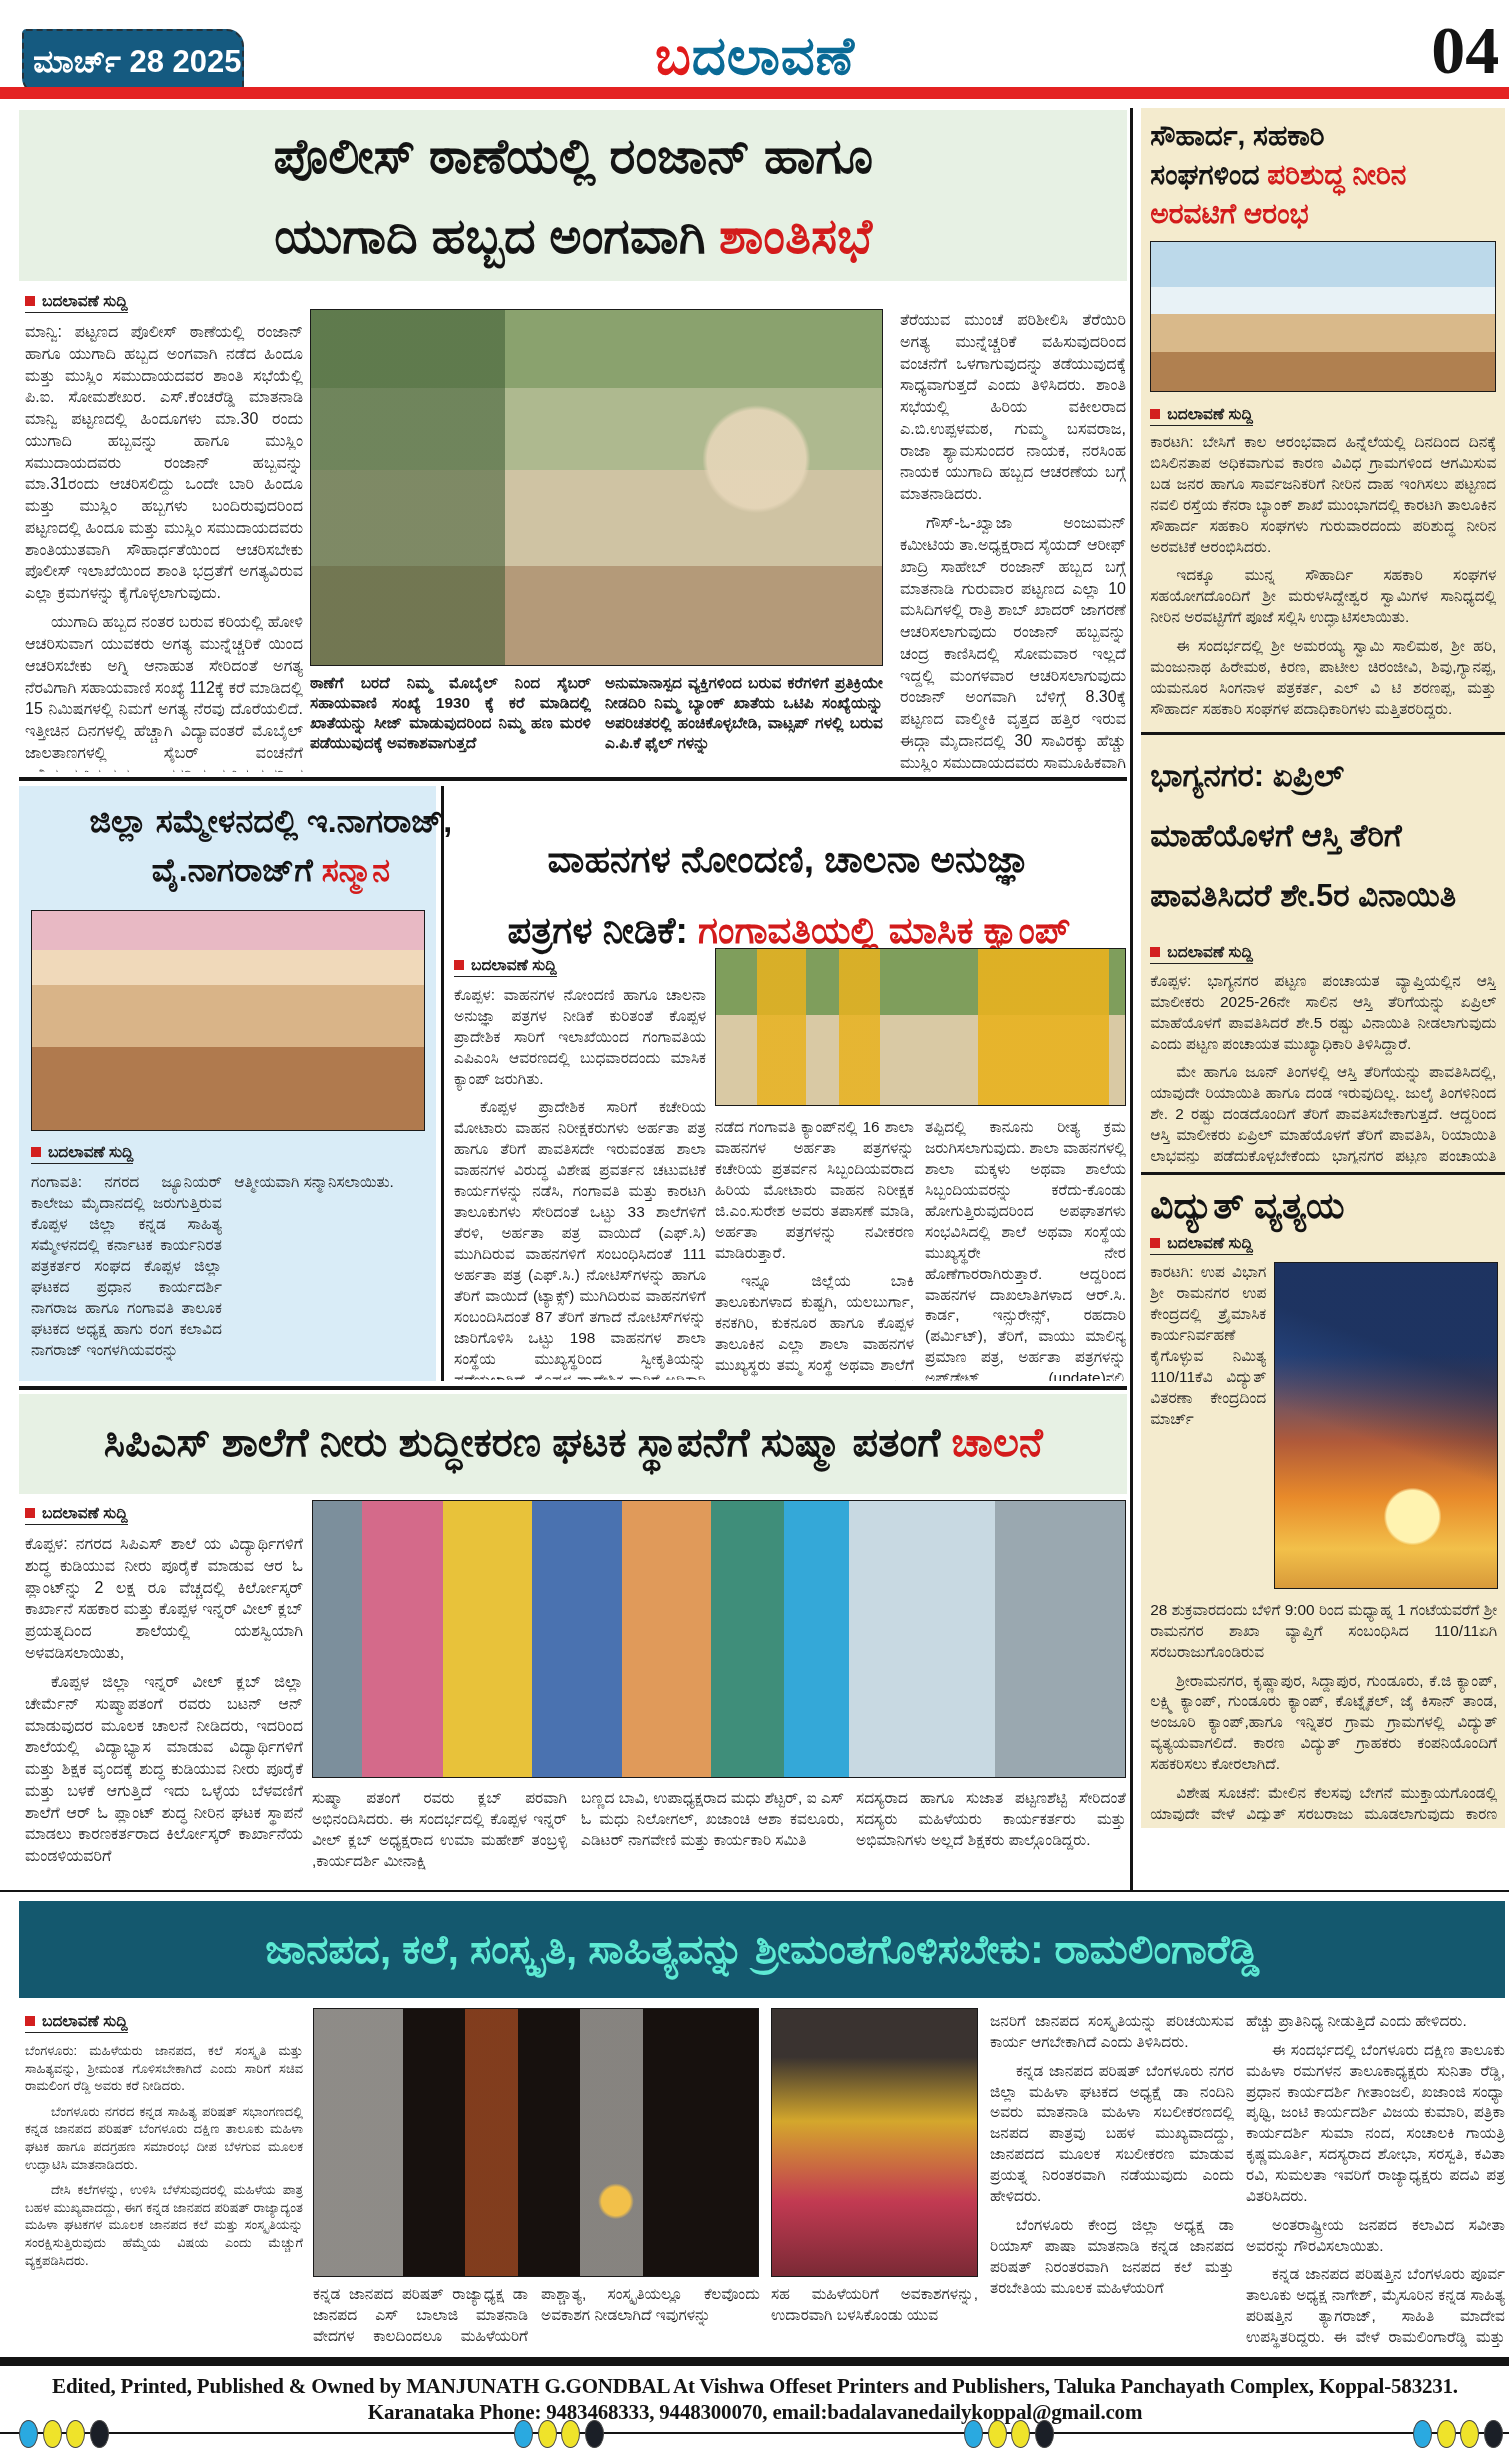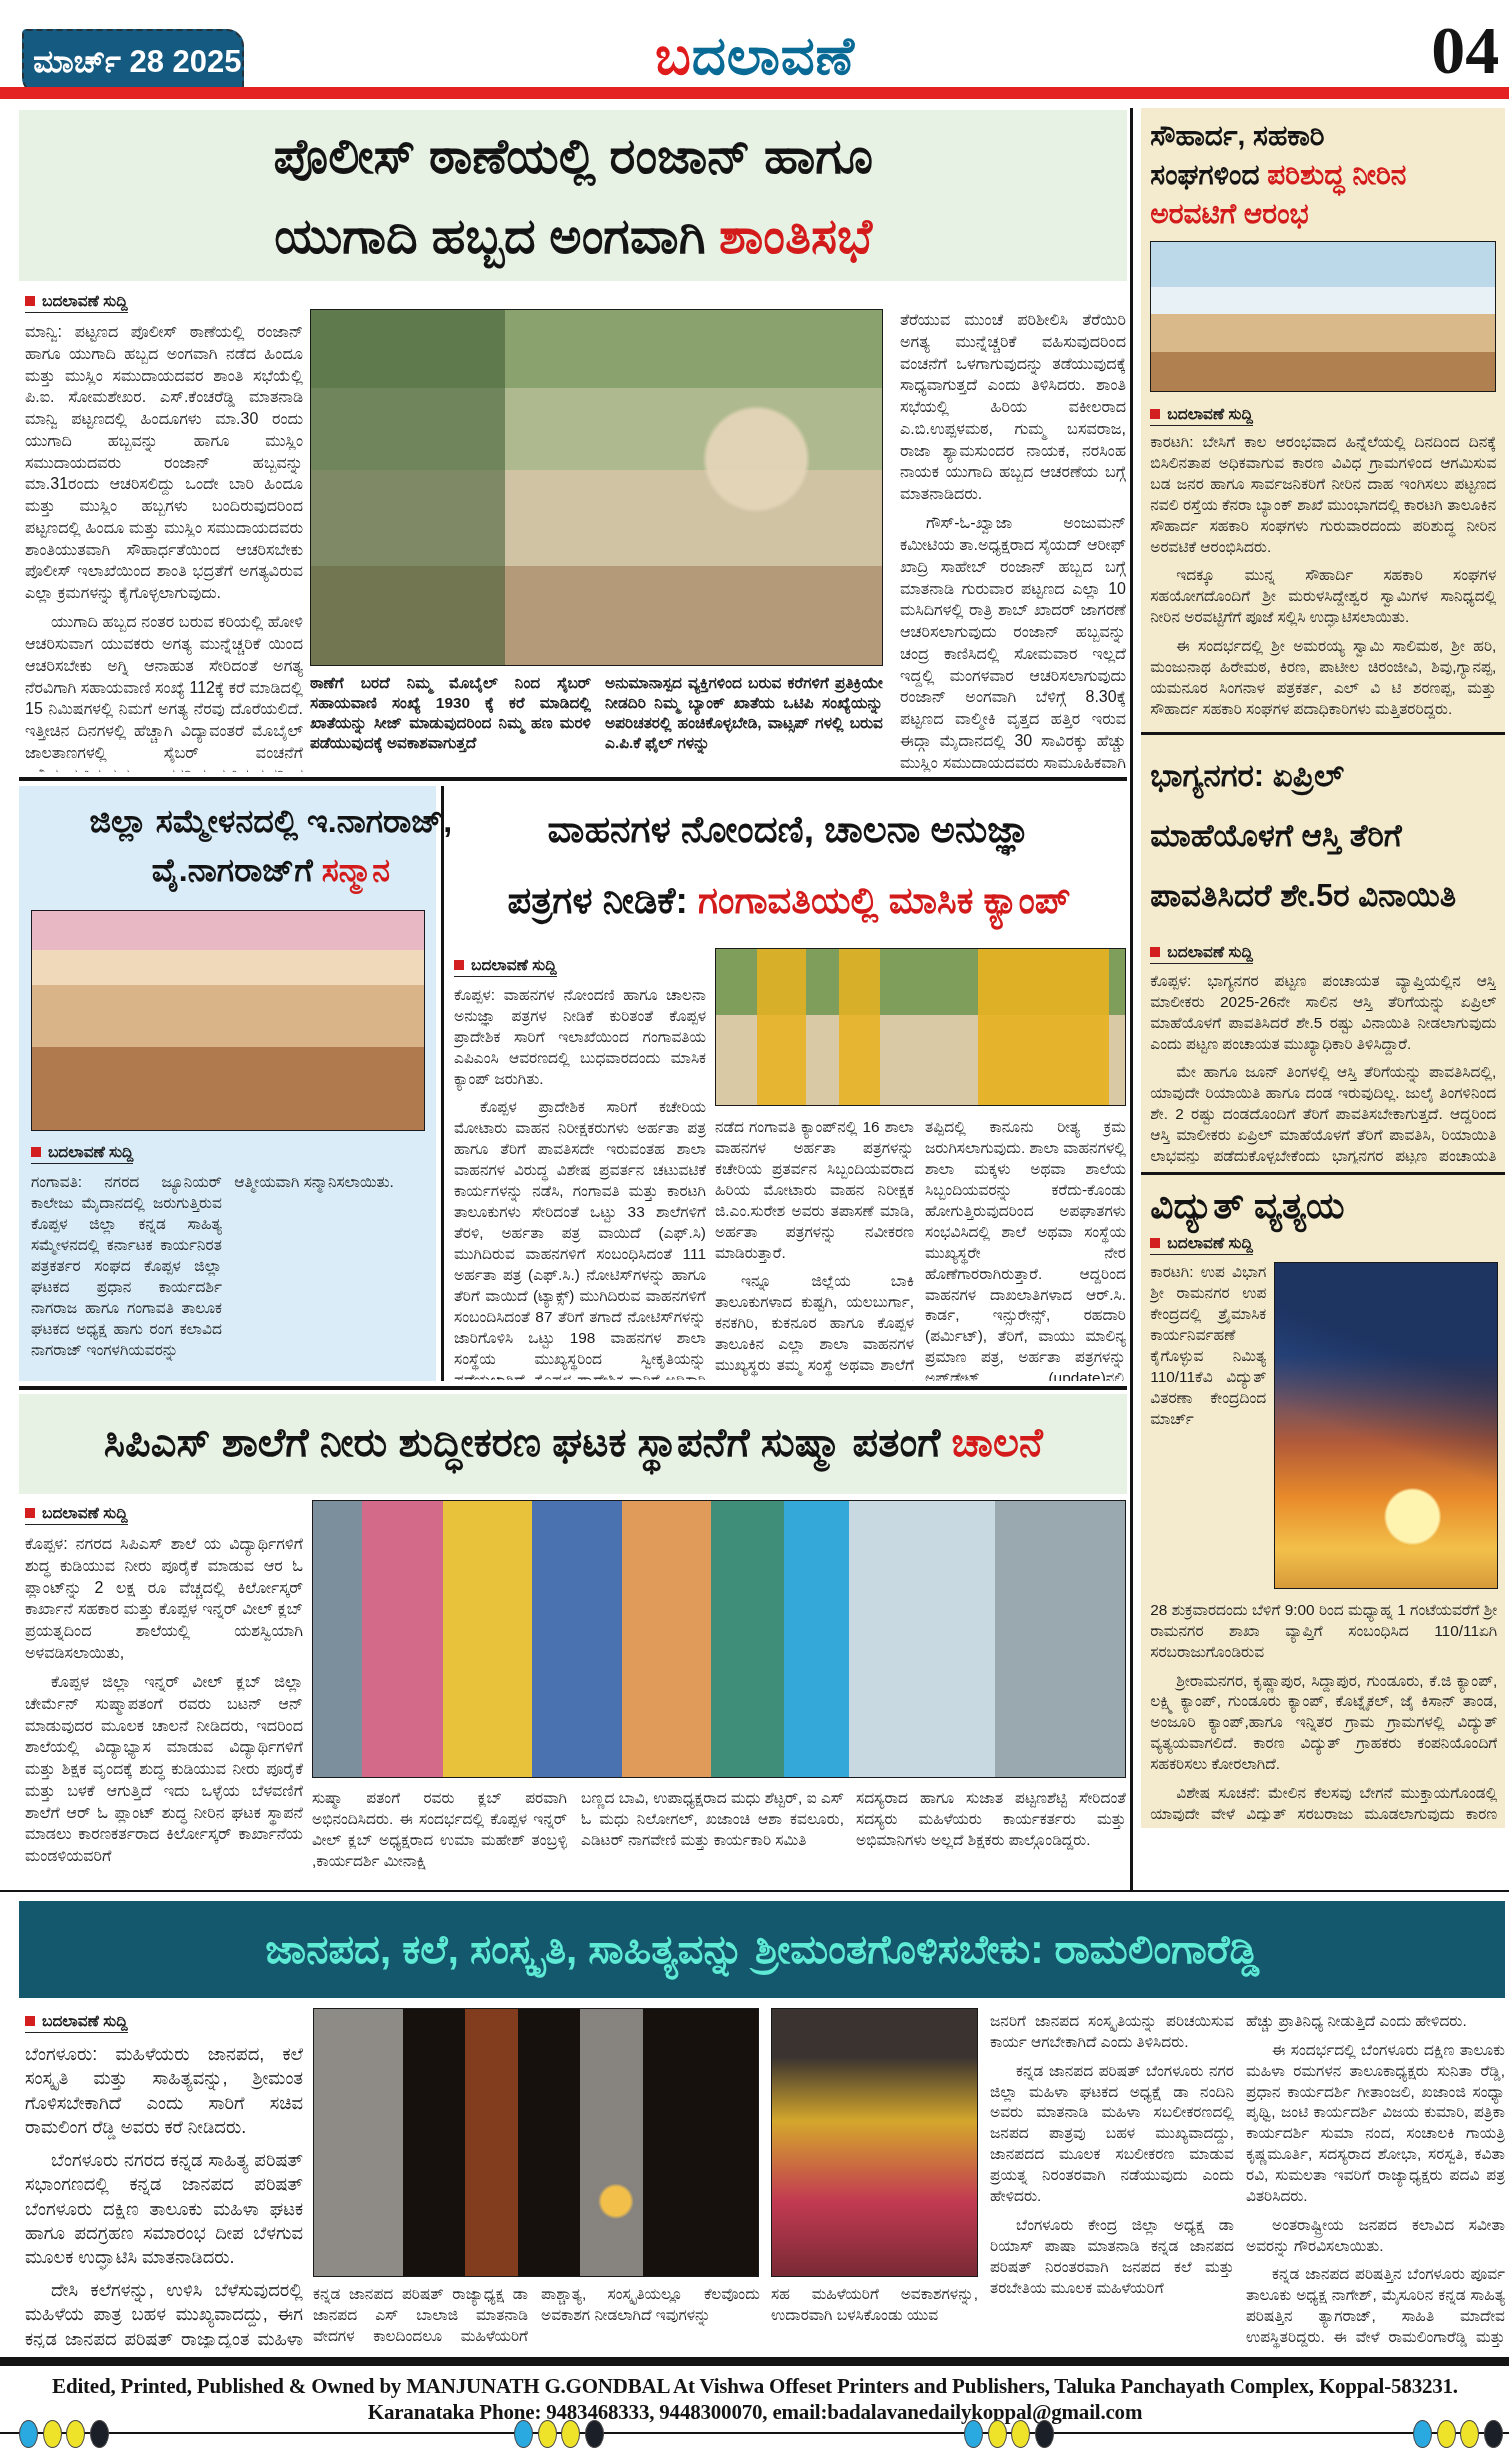--- a/index.html
+++ b/index.html
@@ -94,21 +94,21 @@
     </div>
     <div class="abs body-text" style="left:11.6px;top:386px;width:191px;height:199px;font-size:15.4px;">
       <p class="nofirst">ಗಂಗಾವತಿ: ನಗರದ ಜ್ಯೂನಿಯರ್ ಕಾಲೇಜು ಮೈದಾನದಲ್ಲಿ ಜರುಗುತ್ತಿರುವ ಕೊಪ್ಪಳ ಜಿಲ್ಲಾ ಕನ್ನಡ ಸಾಹಿತ್ಯ ಸಮ್ಮೇಳನದಲ್ಲಿ ಕರ್ನಾಟಕ ಕಾರ್ಯನಿರತ ಪತ್ರಕರ್ತರ ಸಂಘದ ಕೊಪ್ಪಳ ಜಿಲ್ಲಾ ಘಟಕದ ಪ್ರಧಾನ ಕಾರ್ಯದರ್ಶಿ ನಾಗರಾಜ ಹಾಗೂ ಗಂಗಾವತಿ ತಾಲೂಕ ಘಟಕದ ಅಧ್ಯಕ್ಷ ಹಾಗು ರಂಗ ಕಲಾವಿದ ನಾಗರಾಜ್ ಇಂಗಳಗಿಯವರನ್ನು</p>
     </div>
     <div class="abs body-text" style="left:215px;top:386px;width:191px;height:199px;font-size:15.4px;">
       <p class="nofirst">ಆತ್ಮೀಯವಾಗಿ ಸನ್ಮಾನಿಸಲಾಯಿತು.</p>
     </div>
   </div>
 
   <div class="abs rule-v" style="left:441px;top:786px;width:3.1px;height:595px;"></div>
-  <div class="abs headline" style="left:452px;top:794px;width:674px;height:147px;text-align:center;font-size:37px;line-height:71px;">
+  <div class="abs headline" style="left:452px;top:824px;width:674px;height:147px;text-align:center;font-size:37px;line-height:71px;">
     <div>ವಾಹನಗಳ ನೋಂದಣಿ, ಚಾಲನಾ ಅನುಜ್ಞಾ</div>
     <div><span>ಪತ್ರಗಳ ನೀಡಿಕೆ: </span><span class="red">ಗಂಗಾವತಿಯಲ್ಲಿ ಮಾಸಿಕ ಕ್ಯಾಂಪ್</span></div>
   </div>
   <div class="abs byline" style="left:454px;top:956px;">
     <span class="sq"></span>
     <span>ಬದಲಾವಣೆ ಸುದ್ದಿ</span>
   </div>
   <div class="abs body-text" style="left:454px;top:985px;width:252px;height:395px;font-size:15.4px;">
     <p class="nofirst">ಕೊಪ್ಪಳ: ವಾಹನಗಳ ನೋಂದಣಿ ಹಾಗೂ ಚಾಲನಾ ಅನುಜ್ಞಾ ಪತ್ರಗಳ ನೀಡಿಕೆ ಕುರಿತಂತೆ ಕೊಪ್ಪಳ ಪ್ರಾದೇಶಿಕ ಸಾರಿಗೆ ಇಲಾಖೆಯಿಂದ ಗಂಗಾವತಿಯ ಎಪಿಎಂಸಿ ಆವರಣದಲ್ಲಿ ಬುಧವಾರದಂದು ಮಾಸಿಕ ಕ್ಯಾಂಪ್ ಜರುಗಿತು.</p>
     <p>ಕೊಪ್ಪಳ ಪ್ರಾದೇಶಿಕ ಸಾರಿಗೆ ಕಚೇರಿಯ ಮೋಟಾರು ವಾಹನ ನಿರೀಕ್ಷಕರುಗಳು ಅರ್ಹತಾ ಪತ್ರ ಹಾಗೂ ತೆರಿಗೆ ಪಾವತಿಸದೇ ಇರುವಂತಹ ಶಾಲಾ ವಾಹನಗಳ ವಿರುದ್ಧ ವಿಶೇಷ ಪ್ರವರ್ತನ ಚಟುವಟಿಕೆ ಕಾರ್ಯಗಳನ್ನು ನಡೆಸಿ, ಗಂಗಾವತಿ ಮತ್ತು ಕಾರಟಗಿ ತಾಲೂಕುಗಳು ಸೇರಿದಂತೆ ಒಟ್ಟು 33 ಶಾಲೆಗಳಿಗೆ ತೆರಳಿ, ಅರ್ಹತಾ ಪತ್ರ ವಾಯಿದೆ (ಎಫ್.ಸಿ) ಮುಗಿದಿರುವ ವಾಹನಗಳಿಗೆ ಸಂಬಂಧಿಸಿದಂತೆ 111 ಅರ್ಹತಾ ಪತ್ರ (ಎಫ್.ಸಿ.) ನೋಟಿಸ್‌ಗಳನ್ನು ಹಾಗೂ ತೆರಿಗೆ ವಾಯಿದೆ (ಟ್ಯಾಕ್ಸ್) ಮುಗಿದಿರುವ ವಾಹನಗಳಿಗೆ ಸಂಬಂದಿಸಿದಂತೆ 87 ತೆರಿಗೆ ತಗಾದೆ ನೋಟಿಸ್‌ಗಳನ್ನು ಜಾರಿಗೊಳಿಸಿ ಒಟ್ಟು 198 ವಾಹನಗಳ ಶಾಲಾ ಸಂಸ್ಥೆಯ ಮುಖ್ಯಸ್ಥರಿಂದ ಸ್ವೀಕೃತಿಯನ್ನು ಪಡೆಯಲಾಗಿದೆ. ಕೊಪ್ಪಳ ಪ್ರಾದೇಶಿಕ ಸಾರಿಗೆ ಅಧಿಕಾರಿ ಕೆ.ದಾಮೋದರ್ ಅವರ ನೇತೃತ್ವದಲ್ಲಿ ಬುಧವಾರ</p>
@@ -211,21 +211,21 @@
   </div>
 
   <div class="abs rule-h" style="left:0;top:1890px;width:1510px;height:2.3px;"></div>
   <div class="abs teal-band" style="left:19.3px;top:1901px;width:1486px;height:97px;font-size:40px;line-height:97px;">
     <span>ಜಾನಪದ, ಕಲೆ, ಸಂಸ್ಕೃತಿ, ಸಾಹಿತ್ಯವನ್ನು ಶ್ರೀಮಂತಗೊಳಿಸಬೇಕು: ರಾಮಲಿಂಗಾರೆಡ್ಡಿ</span>
   </div>
   <div class="abs byline" style="left:25px;top:2012px;">
     <span class="sq"></span>
     <span>ಬದಲಾವಣೆ ಸುದ್ದಿ</span>
   </div>
-  <div class="abs body-text" style="left:25px;top:2042px;width:278px;height:306px;font-size:18px;">
+  <div class="abs body-text" style="left:25px;top:2042px;width:278px;height:306px;font-size:13px;">
     <p class="nofirst">ಬೆಂಗಳೂರು: ಮಹಿಳೆಯರು ಜಾನಪದ, ಕಲೆ ಸಂಸ್ಕೃತಿ ಮತ್ತು ಸಾಹಿತ್ಯವನ್ನು, ಶ್ರೀಮಂತ ಗೊಳಿಸಬೇಕಾಗಿದೆ ಎಂದು ಸಾರಿಗೆ ಸಚಿವ ರಾಮಲಿಂಗ ರೆಡ್ಡಿ ಅವರು ಕರೆ ನೀಡಿದರು.</p>
     <p>ಬೆಂಗಳೂರು ನಗರದ ಕನ್ನಡ ಸಾಹಿತ್ಯ ಪರಿಷತ್ ಸಭಾಂಗಣದಲ್ಲಿ ಕನ್ನಡ ಜಾನಪದ ಪರಿಷತ್ ಬೆಂಗಳೂರು ದಕ್ಷಿಣ ತಾಲೂಕು ಮಹಿಳಾ ಘಟಕ ಹಾಗೂ ಪದಗ್ರಹಣ ಸಮಾರಂಭ ದೀಪ ಬೆಳಗುವ ಮೂಲಕ ಉದ್ಘಾಟಿಸಿ ಮಾತನಾಡಿದರು.</p>
     <p>ದೇಸಿ ಕಲೆಗಳನ್ನು, ಉಳಿಸಿ ಬೆಳೆಸುವುದರಲ್ಲಿ ಮಹಿಳೆಯ ಪಾತ್ರ ಬಹಳ ಮುಖ್ಯವಾದದ್ದು, ಈಗ ಕನ್ನಡ ಜಾನಪದ ಪರಿಷತ್ ರಾಜ್ಯಾದ್ಯಂತ ಮಹಿಳಾ ಘಟಕಗಳ ಮೂಲಕ ಜಾನಪದ ಕಲೆ ಮತ್ತು ಸಂಸ್ಕೃತಿಯನ್ನು ಸಂರಕ್ಷಿಸುತ್ತಿರುವುದು ಹೆಮ್ಮೆಯ ವಿಷಯ ಎಂದು ಮೆಚ್ಚುಗೆ ವ್ಯಕ್ತಪಡಿಸಿದರು.</p>
   </div>
   <div class="abs photo" style="left:313px;top:2008px;width:446px;height:269px;
        background:
          radial-gradient(circle at 68% 72%, #f2c04a 0 4%, rgba(0,0,0,0) 5%),
          linear-gradient(90deg, rgba(240,240,235,.55) 8% 20%, rgba(0,0,0,0) 20% 34%, rgba(200,90,40,.6) 34% 46%, rgba(0,0,0,0) 46% 60%, rgba(245,245,240,.5) 60% 74%, rgba(0,0,0,0) 74%),
          linear-gradient(180deg,#17110e 0 100%);"></div>
   <div class="abs photo" style="left:771px;top:2008px;width:207px;height:269px;

